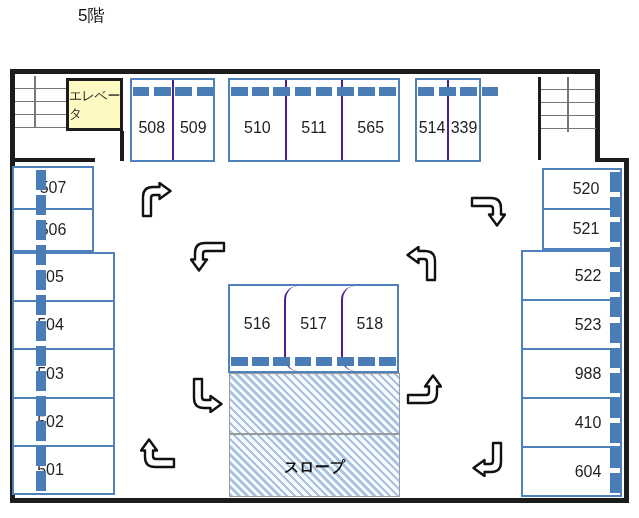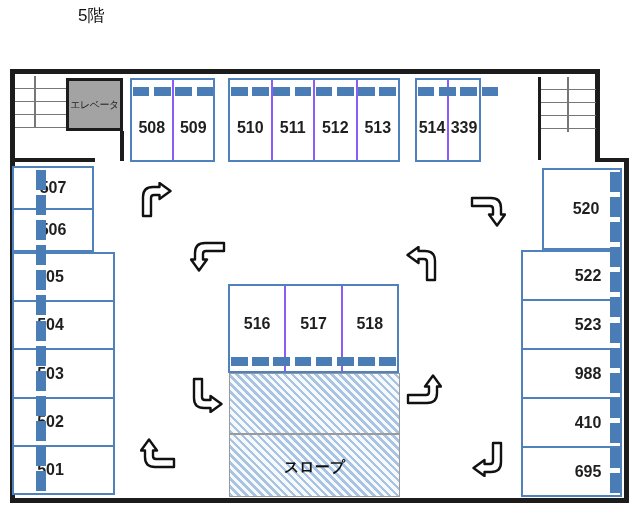--- a/index.html
+++ b/index.html
@@ -9,44 +9,44 @@
   .title{position:absolute;left:78px;top:4px;font-size:17px;font-weight:500;color:#111;}
   
   .stairs{position:absolute;background:
       repeating-linear-gradient(180deg,transparent 0 11.8px,#777 11.8px 13px);}
   .stairmid{position:absolute;width:1.5px;background:#777;}
   
   .pbox{position:absolute;border:2.5px solid #4f81bd;background:#fff;display:flex;box-sizing:border-box;}
   .pbox.row{flex-direction:row;}
   .pbox.col{flex-direction:column;}
   .pcell{flex:1;display:flex;align-items:center;justify-content:center;
-         font-size:16px;font-weight:700;color:#1f1f1f;box-sizing:border-box;}
-  .pbox.row .pcell + .pcell{border-left:2px solid #8b5cf6;}
+         font-size:16px;font-weight:400;color:#1f1f1f;box-sizing:border-box;}
+  .pbox.row .pcell + .pcell{border-left:2px solid #4c1d95;}
   .pbox.col .pcell + .pcell{border-top:2px solid #4f81bd;}
   .pcell.padtop{padding-top:16px;}
-  .pcell.padbot{padding-bottom:10px;}
+  .pcell.padbot{padding-bottom:10px;border-radius:14px;}
   .pcell.shiftL{padding-right:26px;}
   .pcell.shiftR1{padding-left:8px;}
   .pcell.shiftR2{padding-left:33px;}
   
   .dashH{position:absolute;height:9px;
     background:repeating-linear-gradient(90deg,#4a7cb5 0 16.5px,transparent 16.5px 21.2px);}
   .dashV{position:absolute;width:10px;
     background:repeating-linear-gradient(180deg,#4a7cb5 0 20px,transparent 20px 25.1px);}
   
   .ramp{position:absolute;left:229px;top:373px;width:171px;height:124px;
     border:1.5px solid #9a9a9a;box-sizing:border-box;
     background:repeating-linear-gradient(45deg,#a9c3e2 0 2.5px,#f7fafd 2.5px 5.6px);}
   .rampline{position:absolute;left:0;top:59px;width:100%;height:1.6px;background:#9a9a9a;}
   .ramplabel{position:absolute;left:0;top:62px;width:100%;height:62px;display:flex;
     align-items:center;justify-content:center;font-size:15px;font-weight:bold;color:#111;}
   
   .elev{position:absolute;left:66px;top:78px;width:57px;height:53px;border:3px solid #1c1c1c;
-    background:#a3a3a3;display:flex;align-items:center;justify-content:center;
-    font-size:10px;color:#222;box-sizing:border-box;letter-spacing:-0.5px;}
+    background:#fef9c3;display:flex;align-items:center;justify-content:center;
+    font-size:13px;color:#222;box-sizing:border-box;letter-spacing:-0.5px;}
   .arrow{position:absolute;width:36px;height:36px;}
 </style>
 </head>
 <body>
 
 <div class="stage">
 
   <div class="title">5階</div>
 
   <div class="wall" style="left:10px;top:69px;width:590px;height:5px"></div>
@@ -80,24 +80,21 @@
       </div>
   </div>
   <div class="pbox row" style="left:228px;top:78px;width:172px;height:84px">
     <div class="pcell padtop">
         <span>510</span>
       </div>
     <div class="pcell padtop">
         <span>511</span>
       </div>
     <div class="pcell padtop">
-        <span>512</span>
-      </div>
-    <div class="pcell padtop">
-        <span>513</span>
+        <span>565</span>
       </div>
   </div>
   <div class="pbox row" style="left:415px;top:78px;width:66px;height:84px">
     <div class="pcell padtop">
         <span>514</span>
       </div>
     <div class="pcell padtop">
         <span>339</span>
       </div>
   </div>
@@ -137,36 +134,39 @@
       </div>
     <div class="pcell padbot">
         <span>518</span>
       </div>
   </div>
 
   <div class="pbox col" style="left:542px;top:168px;width:80px;height:82px">
     <div class="pcell shiftR1">
         <span>520</span>
       </div>
+    <div class="pcell shiftR1">
+        <span>521</span>
+      </div>
   </div>
   <div class="pbox col" style="left:521px;top:250px;width:101px;height:247px">
     <div class="pcell shiftR2">
         <span>522</span>
       </div>
     <div class="pcell shiftR2">
         <span>523</span>
       </div>
     <div class="pcell shiftR2">
         <span>988</span>
       </div>
     <div class="pcell shiftR2">
         <span>410</span>
       </div>
     <div class="pcell shiftR2">
-        <span>695</span>
+        <span>604</span>
       </div>
   </div>
 
   <div class="dashH" style="left:133px;top:87px;width:80px"></div>
   <div class="dashH" style="left:231px;top:87px;width:166px"></div>
   <div class="dashH" style="left:418px;top:87px;width:80px"></div>
   <div class="dashH" style="left:231px;top:357px;width:165px"></div>
   <div class="dashV" style="left:36px;top:170px;height:321px"></div>
   <div class="dashV" style="left:610px;top:172px;height:321px"></div>
 

